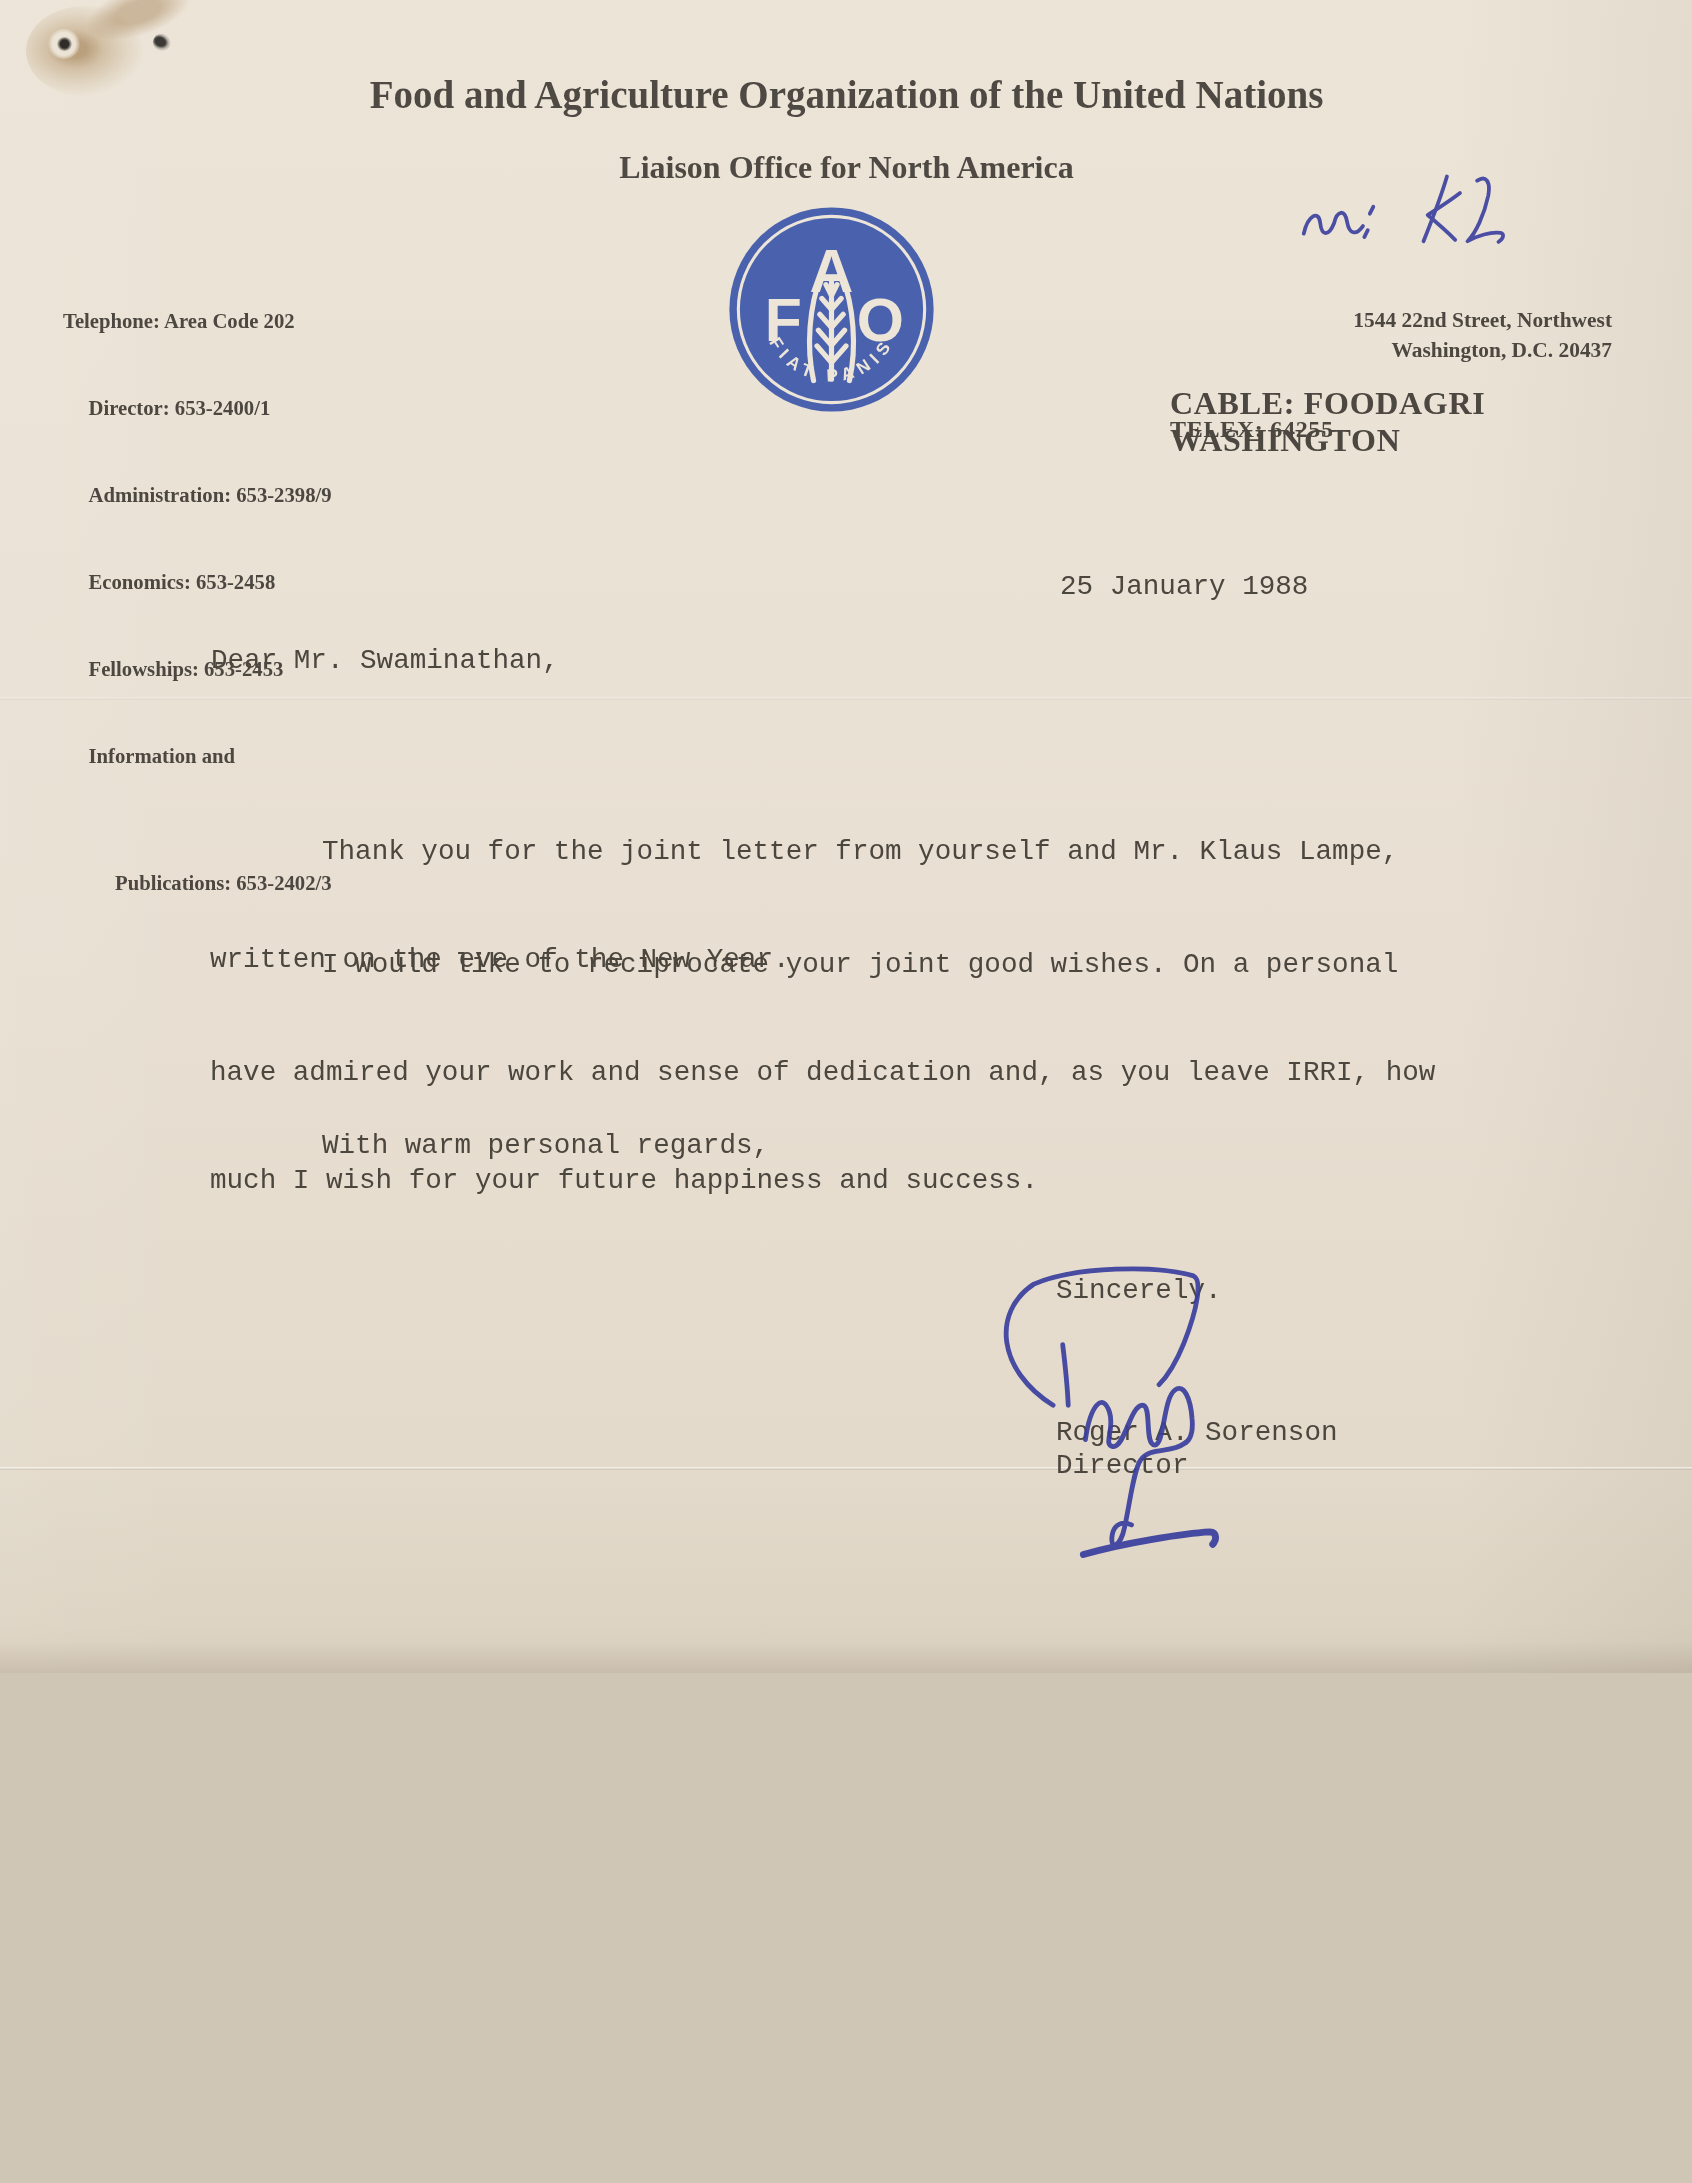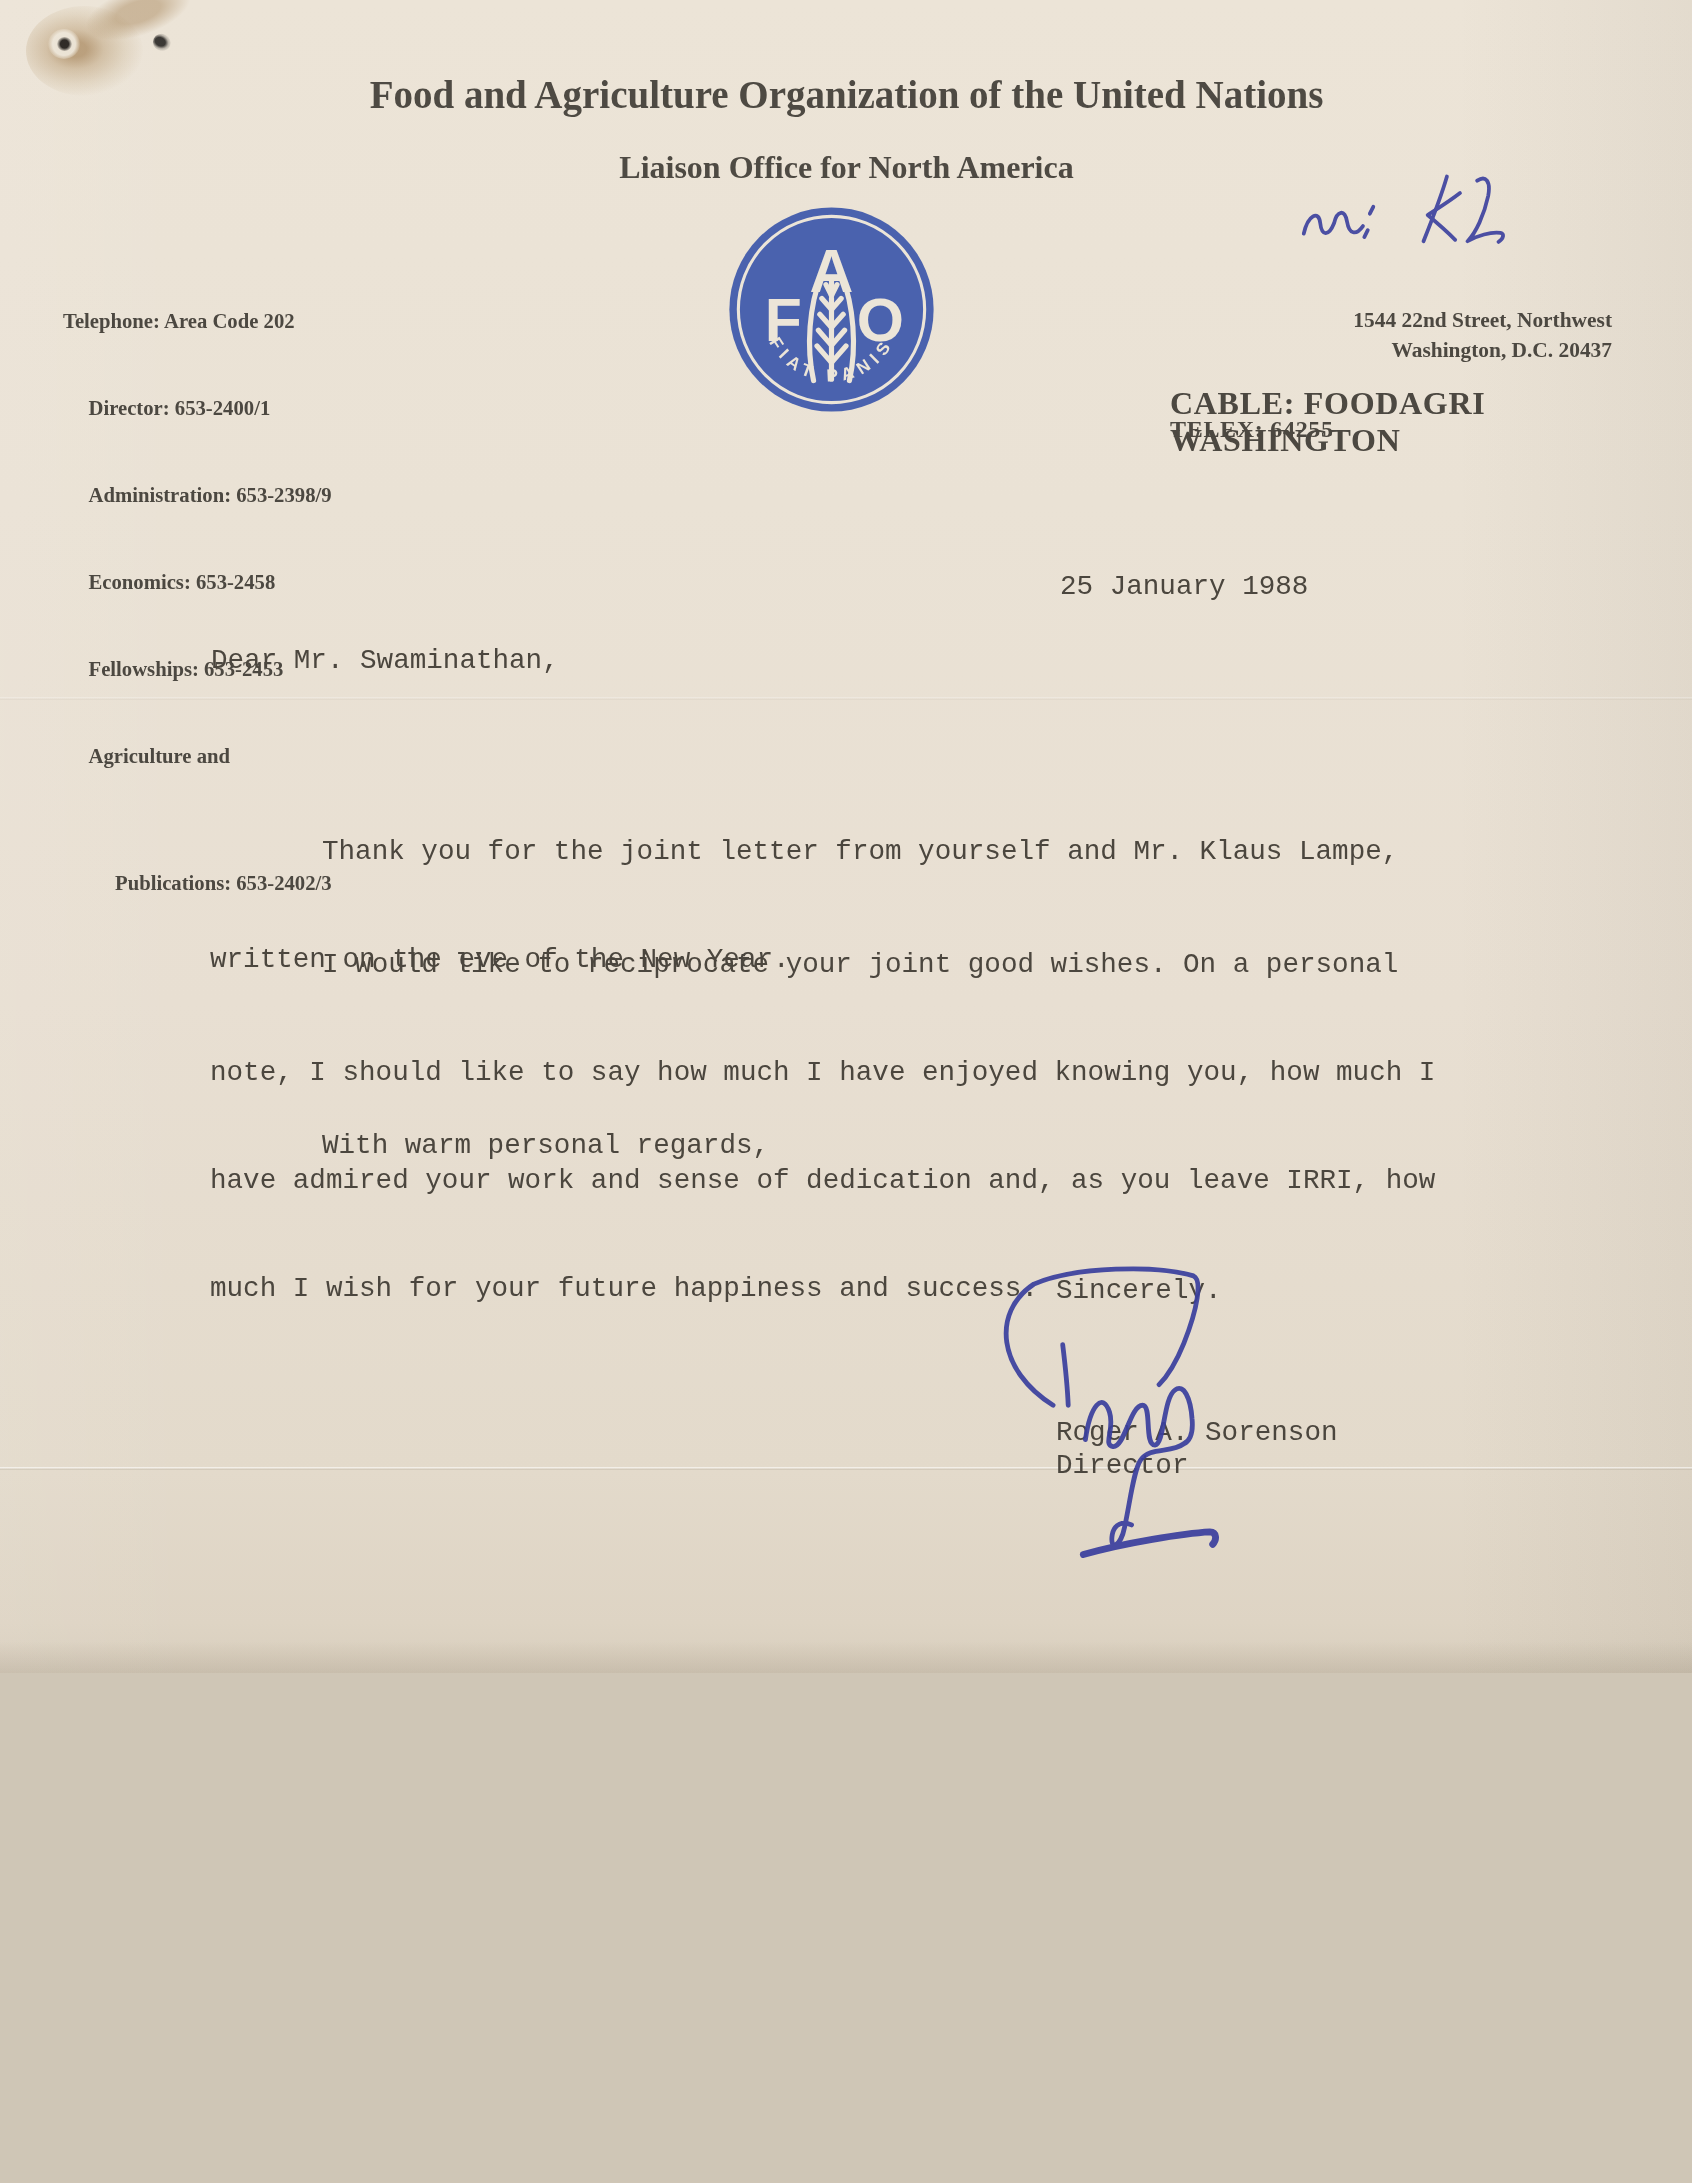--- a/index.html
+++ b/index.html
@@ -95,21 +95,21 @@
 
   <div class="org-title">Food and Agriculture Organization of the United Nations</div>
   <div class="office-subtitle">Liaison Office for North America</div>
 
   <div class="phone-block">
     <div>Telephone: Area Code 202</div>
     <div class="ind1">Director: 653-2400/1</div>
     <div class="ind1">Administration: 653-2398/9</div>
     <div class="ind1">Economics: 653-2458</div>
     <div class="ind1">Fellowships: 653-2453</div>
-    <div class="ind1">Agriculture and</div>
+    <div class="ind1">Information and</div>
     <div class="ind2">Publications: 653-2402/3</div>
   </div>
 
   <div class="addr-block">
     <div>1544 22nd Street, Northwest</div>
     <div>Washington, D.C. 20437</div>
   </div>
   <div class="cable-line">CABLE: FOODAGRI WASHINGTON</div>
   <div class="telex-line">TELEX: 64255</div>
 
@@ -157,21 +157,20 @@
   <div class="typed date-line">25 January 1988</div>
   <div class="typed salutation">Dear Mr. Swaminathan,</div>
 
   <div class="typed para p1">
     <div class="first">Thank you for the joint letter from yourself and Mr. Klaus Lampe,</div>
     <div>written on the eve of the New Year.</div>
   </div>
 
   <div class="typed para p2">
     <div class="first">I would like to reciprocate your joint good wishes. On a personal</div>
-    <div>note, I should like to say how much I have enjoyed knowing you, how much I</div>
     <div>have admired your work and sense of dedication and, as you leave IRRI, how</div>
     <div>much I wish for your future happiness and success.</div>
   </div>
 
   <div class="typed para p3">
     <div class="first">With warm personal regards,</div>
   </div>
 
   <div class="typed closing">Sincerely.</div>
   <div class="typed signer-name">Roger A. Sorenson</div>

